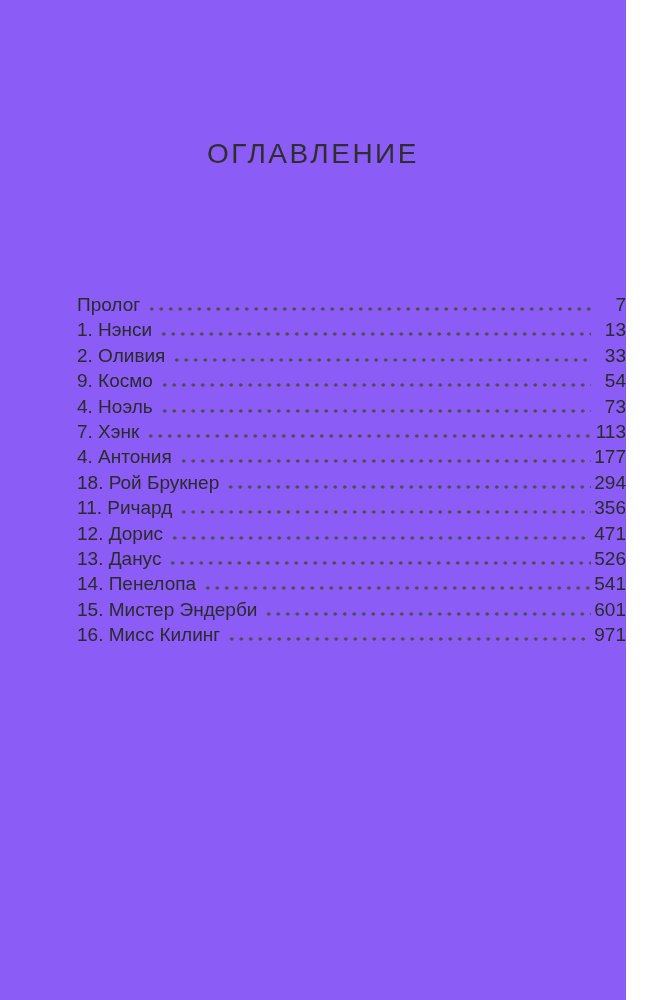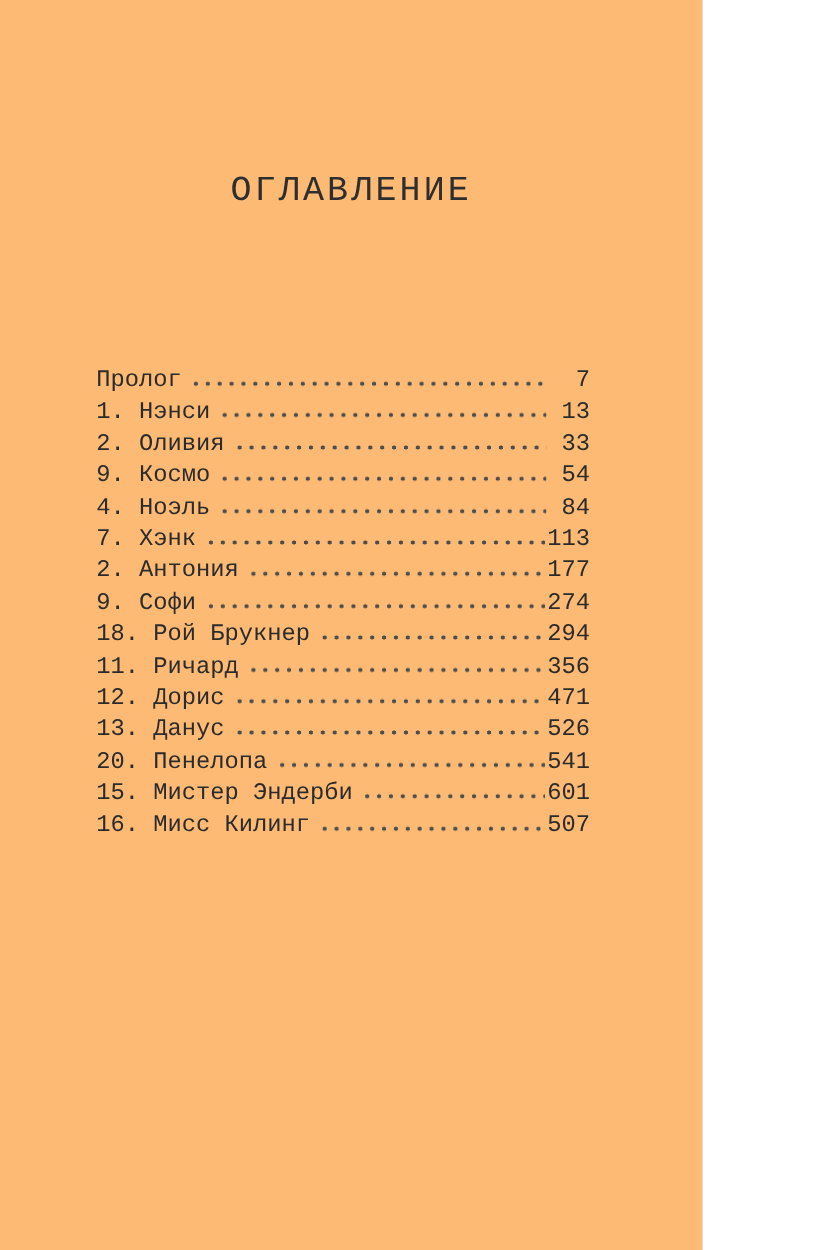--- a/index.html
+++ b/index.html
@@ -2,40 +2,39 @@
 <html><head>
 <meta charset="utf-8">
 <style>
   html, body {
     margin: 0;
     padding: 0;
     background: #ffffff;
   }
   .page {
     position: relative;
-    width: 562px;
+    width: 626px;
     height: 1000px;
-    background: #fdba74;
+    background: #8b5cf6;
     overflow: hidden;
-    font-family: Liberation Mono, monospace;
+    font-family: Liberation Sans, sans-serif;
     color: #2b2b2b;
   }
   .toc-title {
     margin-top: 136px;
     font-size: 28px;
     line-height: 36px;
     letter-spacing: 2.5px;
     text-align: center;
     font-weight: 400;
     color: #2e2e2e;
   }
   .toc-list {
     margin-top: 120px;
     padding-left: 77px;
-    padding-right: 90px;
   }
   .toc-row {
     display: flex;
     align-items: baseline;
     font-size: 19px;
     line-height: 25.4px;
     color: #2b2b2b;
   }
   .toc-label {
     white-space: nowrap;
@@ -86,42 +85,37 @@
 
     <div class="toc-row">
       <span class="toc-label">9. Космо</span>
       <span class="toc-dots"></span>
       <span class="toc-page">54</span>
     </div>
 
     <div class="toc-row">
       <span class="toc-label">4. Ноэль</span>
       <span class="toc-dots"></span>
-      <span class="toc-page">84</span>
+      <span class="toc-page">73</span>
     </div>
 
     <div class="toc-row">
       <span class="toc-label">7. Хэнк</span>
       <span class="toc-dots"></span>
       <span class="toc-page">113</span>
     </div>
 
 
     <div class="toc-row">
-      <span class="toc-label">2. Антония</span>
+      <span class="toc-label">4. Антония</span>
       <span class="toc-dots"></span>
       <span class="toc-page">177</span>
     </div>
 
 
-    <div class="toc-row">
-      <span class="toc-label">9. Софи</span>
-      <span class="toc-dots"></span>
-      <span class="toc-page">274</span>
-    </div>
 
     <div class="toc-row">
       <span class="toc-label">18. Рой Брукнер</span>
       <span class="toc-dots"></span>
       <span class="toc-page">294</span>
     </div>
 
     <div class="toc-row">
       <span class="toc-label">11. Ричард</span>
       <span class="toc-dots"></span>
@@ -134,31 +128,31 @@
       <span class="toc-page">471</span>
     </div>
 
     <div class="toc-row">
       <span class="toc-label">13. Данус</span>
       <span class="toc-dots"></span>
       <span class="toc-page">526</span>
     </div>
 
     <div class="toc-row">
-      <span class="toc-label">20. Пенелопа</span>
+      <span class="toc-label">14. Пенелопа</span>
       <span class="toc-dots"></span>
       <span class="toc-page">541</span>
     </div>
 
     <div class="toc-row">
       <span class="toc-label">15. Мистер Эндерби</span>
       <span class="toc-dots"></span>
       <span class="toc-page">601</span>
     </div>
 
     <div class="toc-row">
       <span class="toc-label">16. Мисс Килинг</span>
       <span class="toc-dots"></span>
-      <span class="toc-page">507</span>
+      <span class="toc-page">971</span>
     </div>
 
   </div>
 </div>
 
 </body></html>

